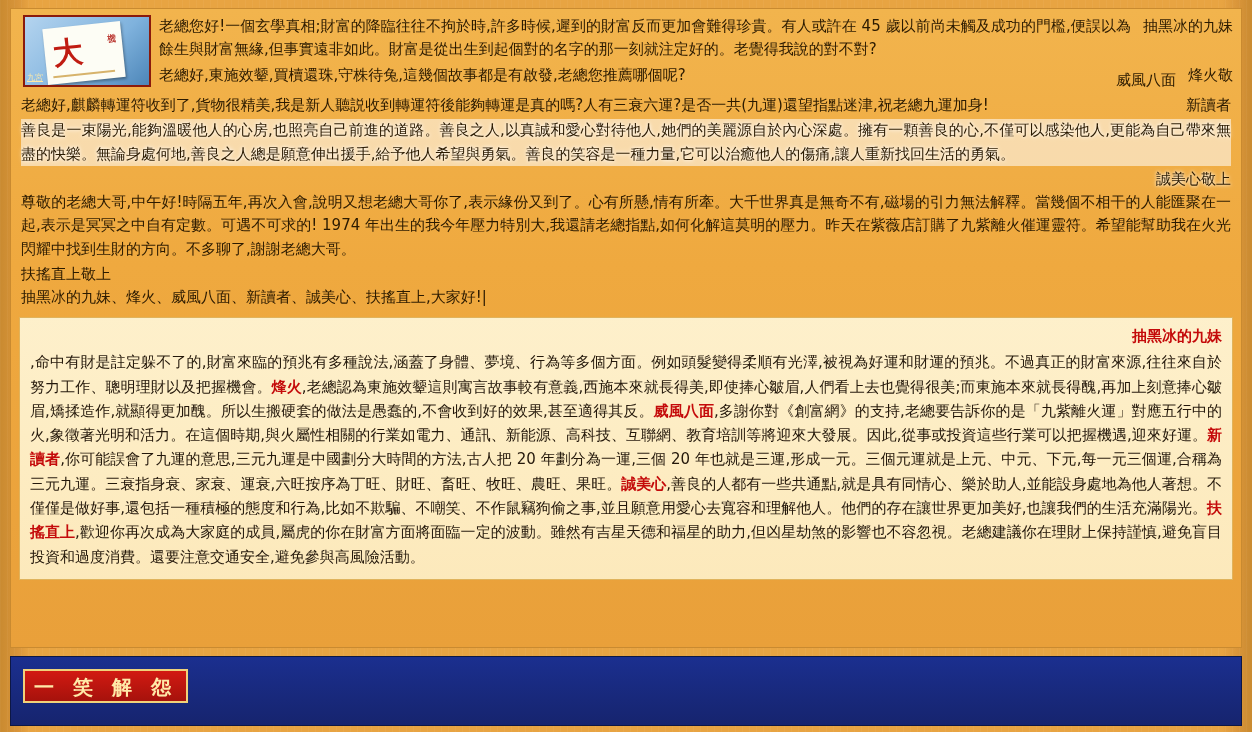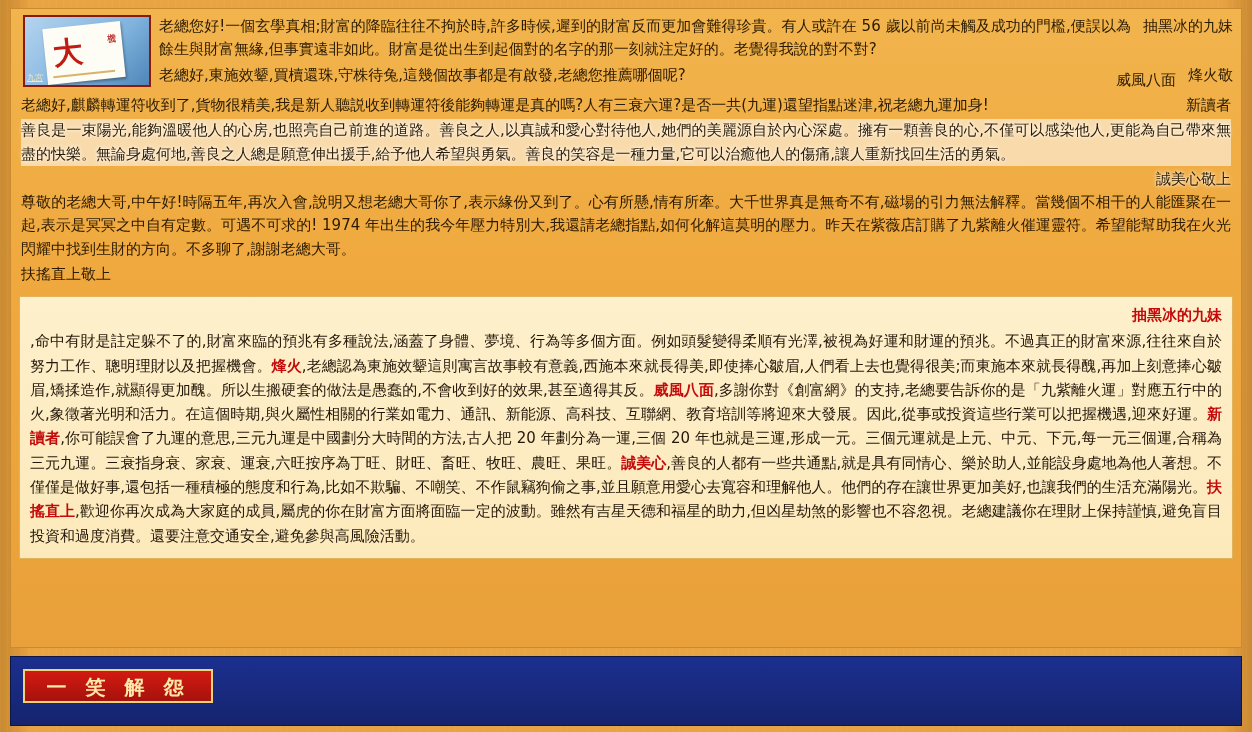--- a/index.html
+++ b/index.html
@@ -99,21 +99,21 @@
     margin:0 2px 4px 2px;font-size:15px;color:#2b1a00;
   }
   
   .footer{
     position:absolute;left:10px;bottom:6px;width:1232px;height:70px;
     background:linear-gradient(to bottom,#1b2f8f 0%, #16246e 100%);
     border:1px solid #0d1745;
     box-sizing:border-box;
   }
   .footer .plate{
-    position:absolute;left:12px;top:12px;width:190px;height:34px;
+    position:absolute;left:12px;top:12px;width:165px;height:34px;
     background:linear-gradient(to bottom,#d21a12 0%, #a6120c 100%);
     border:2px solid #f0d27a;
     color:#ffe9a8;
     font-size:20px;font-weight:bold;letter-spacing:6px;
     text-align:center;line-height:32px;
     font-family:"DejaVu Serif","Liberation Serif",serif;
     box-sizing:border-box;
   }
 </style>
 </head>
@@ -130,21 +130,21 @@
           <div class="big">大</div>
           <div class="sm">玄機</div>
           <div class="line"></div>
         </div>
         <div class="tag">九宮</div>
       </div>
 
       <div class="rowtext">
         <div class="msg">
           <span class="sig">抽黑冰的九妹</span>
-          <span>老總您好!一個玄學真相;財富的降臨往往不拘於時,許多時候,遲到的財富反而更加會難得珍貴。有人或許在 56 歲以前尚未觸及成功的門檻,便誤以為餘生與財富無緣,但事實遠非如此。財富是從出生到起個對的名字的那一刻就注定好的。老覺得我說的對不對?</span>
+          <span>老總您好!一個玄學真相;財富的降臨往往不拘於時,許多時候,遲到的財富反而更加會難得珍貴。有人或許在 45 歲以前尚未觸及成功的門檻,便誤以為餘生與財富無緣,但事實遠非如此。財富是從出生到起個對的名字的那一刻就注定好的。老覺得我說的對不對?</span>
         </div>
         <div class="clr"></div>
         <div class="msg">
           <span class="sig">烽火敬</span>
           <span>老總好,東施效颦,買櫝還珠,守株待兔,這幾個故事都是有啟發,老總您推薦哪個呢?</span>
         </div>
         <div class="clr"></div>
       </div>
       <div class="clr"></div>
     </div>
@@ -167,20 +167,21 @@
     </div>
     <div class="clr"></div>
 
     <div class="fullrow">
       <span>尊敬的老總大哥,中午好!時隔五年,再次入會,說明又想老總大哥你了,表示緣份又到了。心有所懸,情有所牽。大千世界真是無奇不有,磁場的引力無法解釋。當幾個不相干的人能匯聚在一起,表示是冥冥之中自有定數。可遇不可求的! 1974 年出生的我今年壓力特別大,我還請老總指點,如何化解這莫明的壓力。昨天在紫薇店訂購了九紫離火催運靈符。希望能幫助我在火光閃耀中找到生財的方向。不多聊了,謝謝老總大哥。</span>
     </div>
     <div class="fullrow" style="text-align:left;">
       <span>扶搖直上敬上</span>
     </div>
 
+    <div class="qline">抽黑冰的九妹、烽火、威風八面、新讀者、誠美心、扶搖直上,大家好!|</div>
 
     <div class="replyblock">
       <div class="firstline">
         <span class="redname">抽黑冰的九妹</span>
       </div>
       <div>
         <span>,命中有財是註定躲不了的,財富來臨的預兆有多種說法,涵蓋了身體、夢境、行為等多個方面。例如頭髮變得柔順有光澤,被視為好運和財運的預兆。不過真正的財富來源,往往來自於努力工作、聰明理財以及把握機會。</span><span class="redname">烽火</span><span>,老總認為東施效颦這則寓言故事較有意義,西施本來就長得美,即使捧心皺眉,人們看上去也覺得很美;而東施本來就長得醜,再加上刻意捧心皺眉,矯揉造作,就顯得更加醜。所以生搬硬套的做法是愚蠢的,不會收到好的效果,甚至適得其反。</span><span class="redname">威風八面</span><span>,多謝你對《創富網》的支持,老總要告訴你的是「九紫離火運」對應五行中的火,象徵著光明和活力。在這個時期,與火屬性相關的行業如電力、通訊、新能源、高科技、互聯網、教育培訓等將迎來大發展。因此,從事或投資這些行業可以把握機遇,迎來好運。</span><span class="redname">新讀者</span><span>,你可能誤會了九運的意思,三元九運是中國劃分大時間的方法,古人把 20 年劃分為一運,三個 20 年也就是三運,形成一元。三個元運就是上元、中元、下元,每一元三個運,合稱為三元九運。三衰指身衰、家衰、運衰,六旺按序為丁旺、財旺、畜旺、牧旺、農旺、果旺。</span><span class="redname">誠美心</span><span>,善良的人都有一些共通點,就是具有同情心、樂於助人,並能設身處地為他人著想。不僅僅是做好事,還包括一種積極的態度和行為,比如不欺騙、不嘲笑、不作鼠竊狗偷之事,並且願意用愛心去寬容和理解他人。他們的存在讓世界更加美好,也讓我們的生活充滿陽光。</span><span class="redname">扶搖直上</span><span>,歡迎你再次成為大家庭的成員,屬虎的你在財富方面將面臨一定的波動。雖然有吉星天德和福星的助力,但凶星劫煞的影響也不容忽視。老總建議你在理財上保持謹慎,避免盲目投資和過度消費。還要注意交通安全,避免參與高風險活動。</span>
       </div>
     </div>
 

